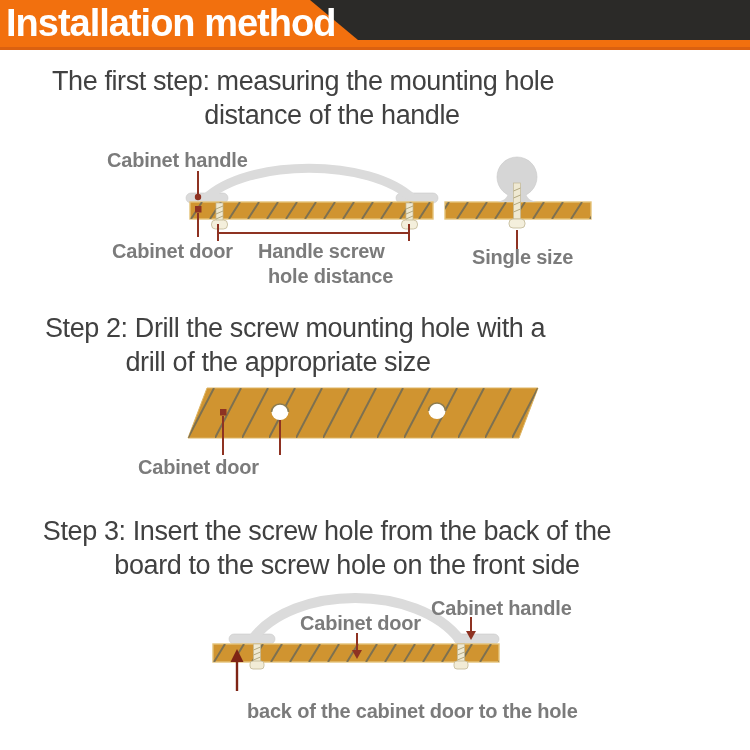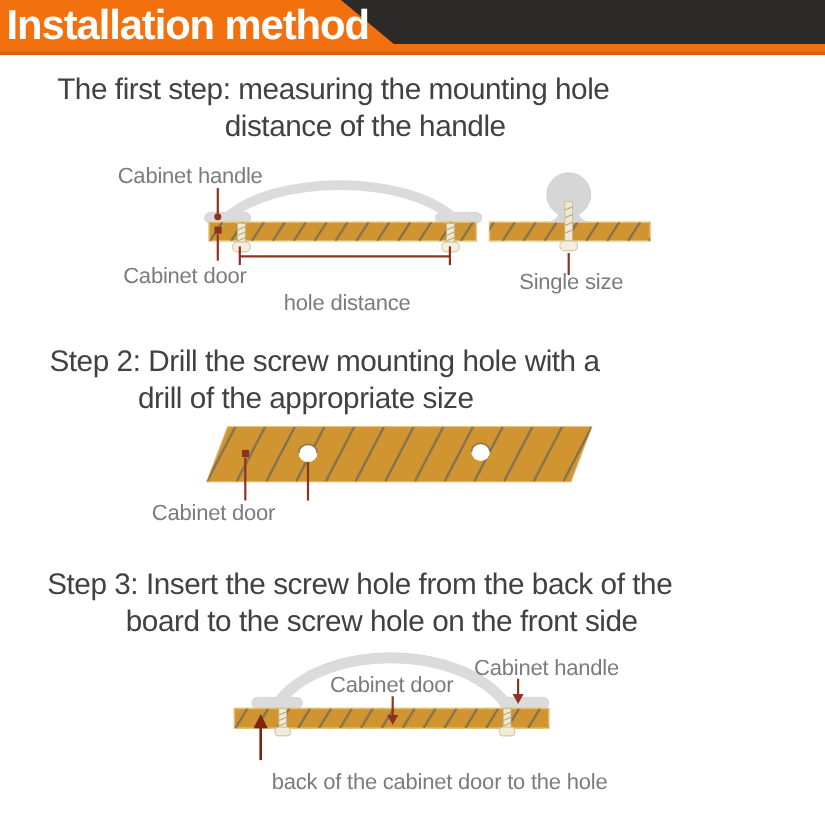--- a/index.html
+++ b/index.html
@@ -19,21 +19,21 @@
     letter-spacing:-1px;white-space:nowrap;
   }
   
   .hline{
     position:absolute;width:750px;text-align:center;font-size:27px;color:#414141;
     letter-spacing:-0.4px;white-space:nowrap;line-height:1;
   }
   
   .lbl{
     position:absolute;font-size:20px;color:#7B7B7B;letter-spacing:-0.2px;
-    white-space:nowrap;line-height:1;
+    white-space:nowrap;line-height:1;font-weight:bold;
   }
   .diagram-svg{position:absolute;top:0;left:0;}
 </style>
 </head>
 <body>
 
 <div class="page">
 
   <div class="banner">
     <div class="banner-dark"></div>
@@ -176,21 +176,22 @@
       </g>
       <g>
         <line x1="237" y1="660" x2="237" y2="691" stroke="#7E2415" stroke-width="2.4"></line>
         <polygon points="230.5,662 243.5,662 237,649" fill="#7E2415"></polygon>
       </g>
     </g>
   </svg>
 
   <div class="lbl" style="left:107px;top:150px">Cabinet handle</div>
   <div class="lbl" style="left:112px;top:241px">Cabinet door</div>
-  <div class="lbl" style="left:258px;top:266px">hole distance</div>
+  <div class="lbl" style="left:258px;top:241px">Handle screw</div>
+  <div class="lbl" style="left:268px;top:266px">hole distance</div>
   <div class="lbl" style="left:472px;top:247px">Single size</div>
 
   <div class="lbl" style="left:138px;top:457px">Cabinet door</div>
 
   <div class="lbl" style="left:300px;top:613px">Cabinet door</div>
   <div class="lbl" style="left:431px;top:598px">Cabinet handle</div>
   <div class="lbl" style="left:247px;top:701px">back of the cabinet door to the hole</div>
 
 </div>
 

